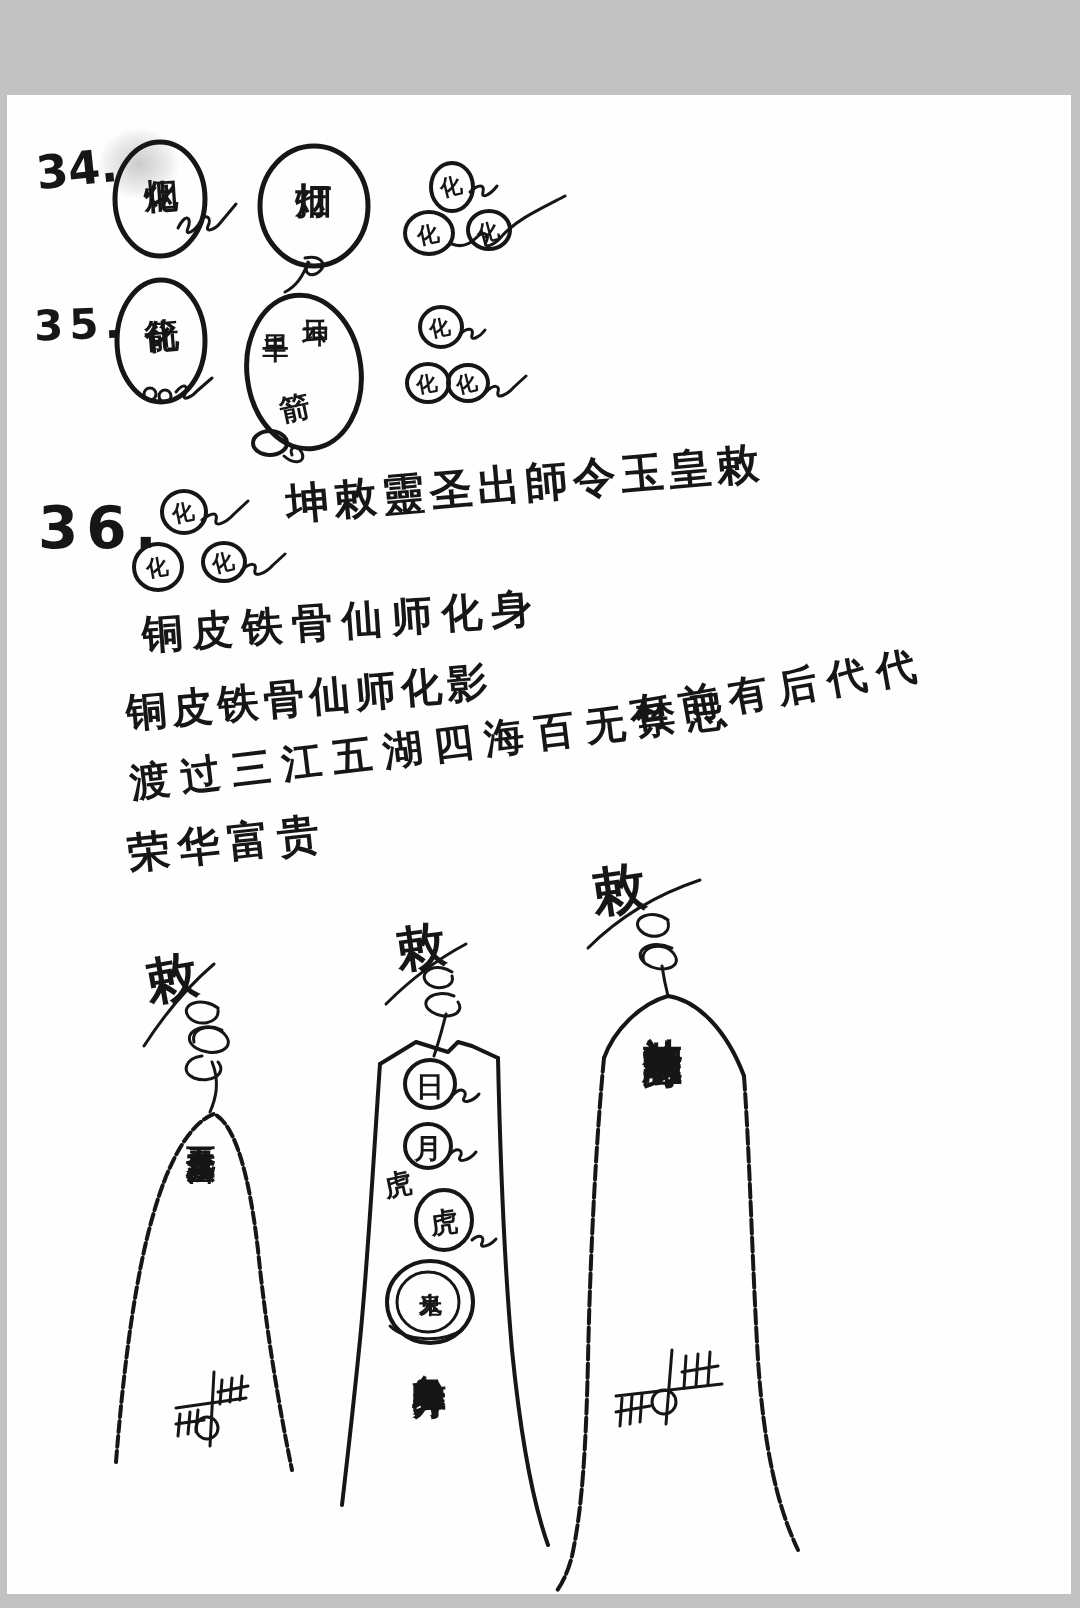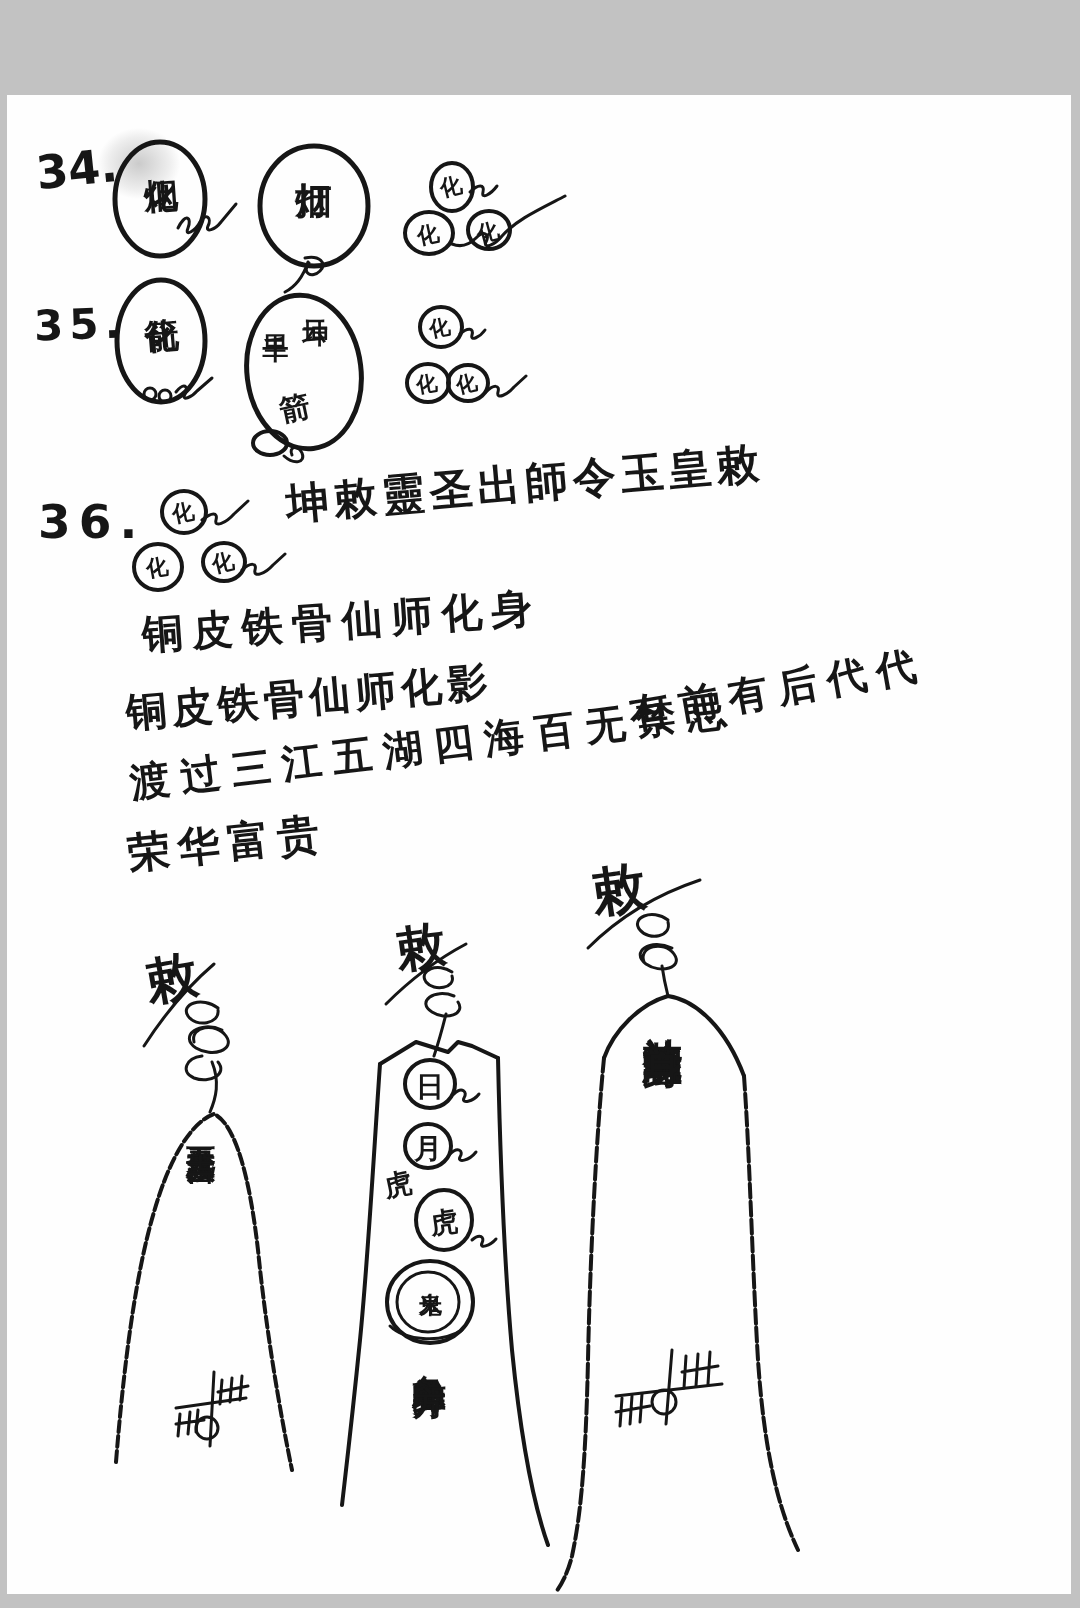--- a/index.html
+++ b/index.html
@@ -150,21 +150,21 @@
 
 <div class="abs ink hand numlabel" style="left:34px;top:300px;transform:rotate(-2deg);font-size:42px;letter-spacing:6px;">35.</div>
 <div class="abs ink hand vtext" style="left:140px;top:292px;font-size:34px;transform:rotate(-5deg);">箭化</div>
 <div class="abs ink hand vtext" style="left:302px;top:300px;font-size:26px;">云坤</div>
 <div class="abs ink hand vtext" style="left:262px;top:314px;font-size:26px;">千里</div>
 <div class="abs ink hand" style="left:280px;top:388px;font-size:30px;transform:rotate(-12deg);">箭</div>
 <div class="abs ink hand" style="left:429px;top:314px;font-size:21px;transform:rotate(-12deg);">化</div>
 <div class="abs ink hand" style="left:416px;top:370px;font-size:21px;transform:rotate(-10deg);">化</div>
 <div class="abs ink hand" style="left:456px;top:370px;font-size:21px;transform:rotate(-14deg);">化</div>
 
-<div class="abs ink hand numlabel" style="left:38px;top:494px;font-size:47px;letter-spacing:8px;">36.</div>
+<div class="abs ink hand numlabel" style="left:38px;top:494px;font-size:58px;letter-spacing:8px;">36.</div>
 <div class="abs ink hand" style="left:172px;top:498px;font-size:22px;transform:rotate(-12deg);">化</div>
 <div class="abs ink hand" style="left:146px;top:553px;font-size:22px;transform:rotate(-10deg);">化</div>
 <div class="abs ink hand" style="left:212px;top:548px;font-size:22px;transform:rotate(-14deg);">化</div>
 <div class="abs ink hand" style="left:286px;top:476px;font-size:43px;letter-spacing:5px;transform:rotate(-5deg);transform-origin:left center;white-space:nowrap;">坤敕靈圣出師令玉皇敕</div>
 
 <div class="abs ink hand" style="left:142px;top:608px;font-size:41px;letter-spacing:9px;transform:rotate(-4deg);transform-origin:left center;white-space:nowrap;">铜皮铁骨仙师化身</div>
 <div class="abs ink hand" style="left:126px;top:686px;font-size:41px;letter-spacing:5px;transform:rotate(-5deg);transform-origin:left center;white-space:nowrap;">铜皮铁骨仙师化影</div>
 <div class="abs ink hand" style="left:630px;top:688px;font-size:40px;letter-spacing:10px;transform:rotate(-10deg);transform-origin:left center;white-space:nowrap;">有前有后代代</div>
 <div class="abs ink hand" style="left:130px;top:756px;font-size:40px;letter-spacing:11px;transform:rotate(-7deg);transform-origin:left center;white-space:nowrap;">渡过三江五湖四海百无禁忌</div>
 <div class="abs ink hand" style="left:128px;top:826px;font-size:42px;letter-spacing:8px;transform:rotate(-6deg);transform-origin:left center;white-space:nowrap;">荣华富贵</div>

